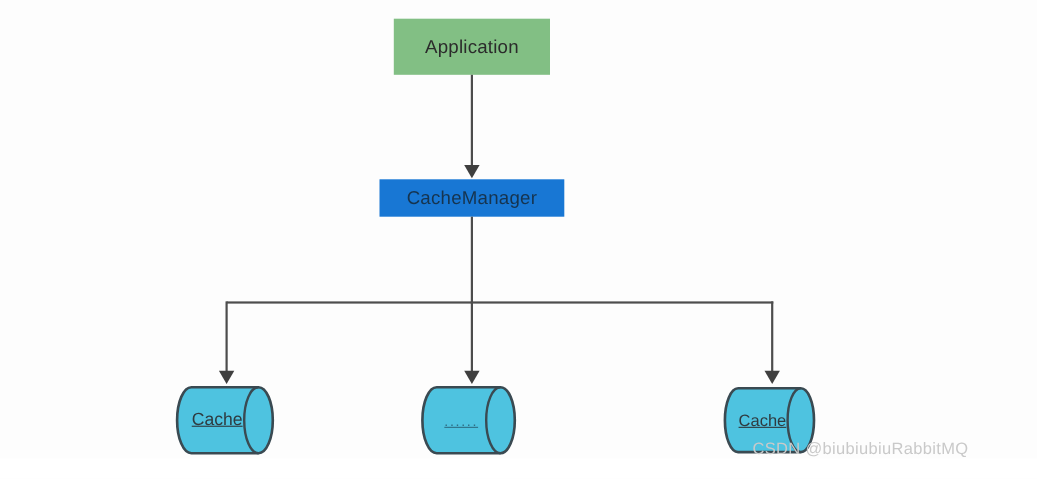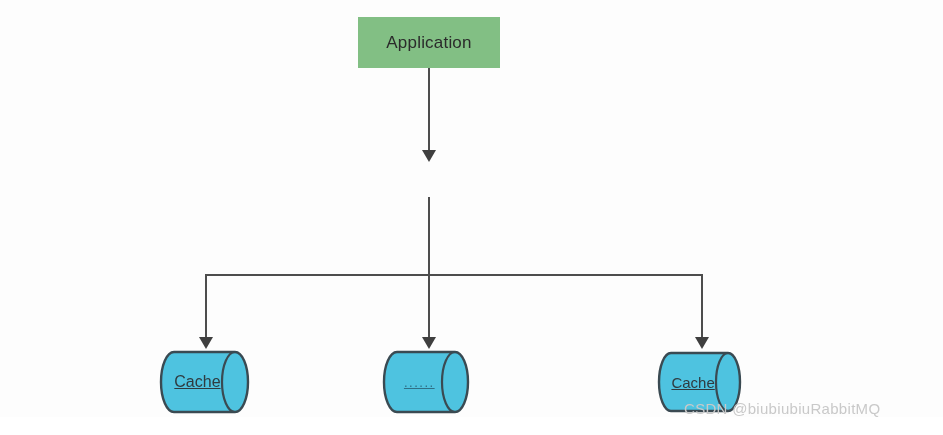--- a/index.html
+++ b/index.html
@@ -106,20 +106,23 @@
 
 <div id="canvas">
 
   <div class="node-box app">
     <span>Application</span>
   </div>
 
   <div class="edge v" style="left:428px; top:68px; height:84px;"></div>
   <div class="arrowhead" style="left:422px; top:150px;"></div>
 
+  <div class="node-box manager">
+    <span>CacheManager</span>
+  </div>
 
   <div class="edge v" style="left:428px; top:197px; height:79px;"></div>
 
   <div class="edge h" style="left:206px; top:274px; width:497px;"></div>
 
   <div class="edge v" style="left:205px; top:274px; height:66px;"></div>
   <div class="arrowhead" style="left:199px; top:337px;"></div>
 
   <div class="edge v" style="left:428px; top:274px; height:66px;"></div>
   <div class="arrowhead" style="left:422px; top:337px;"></div>

